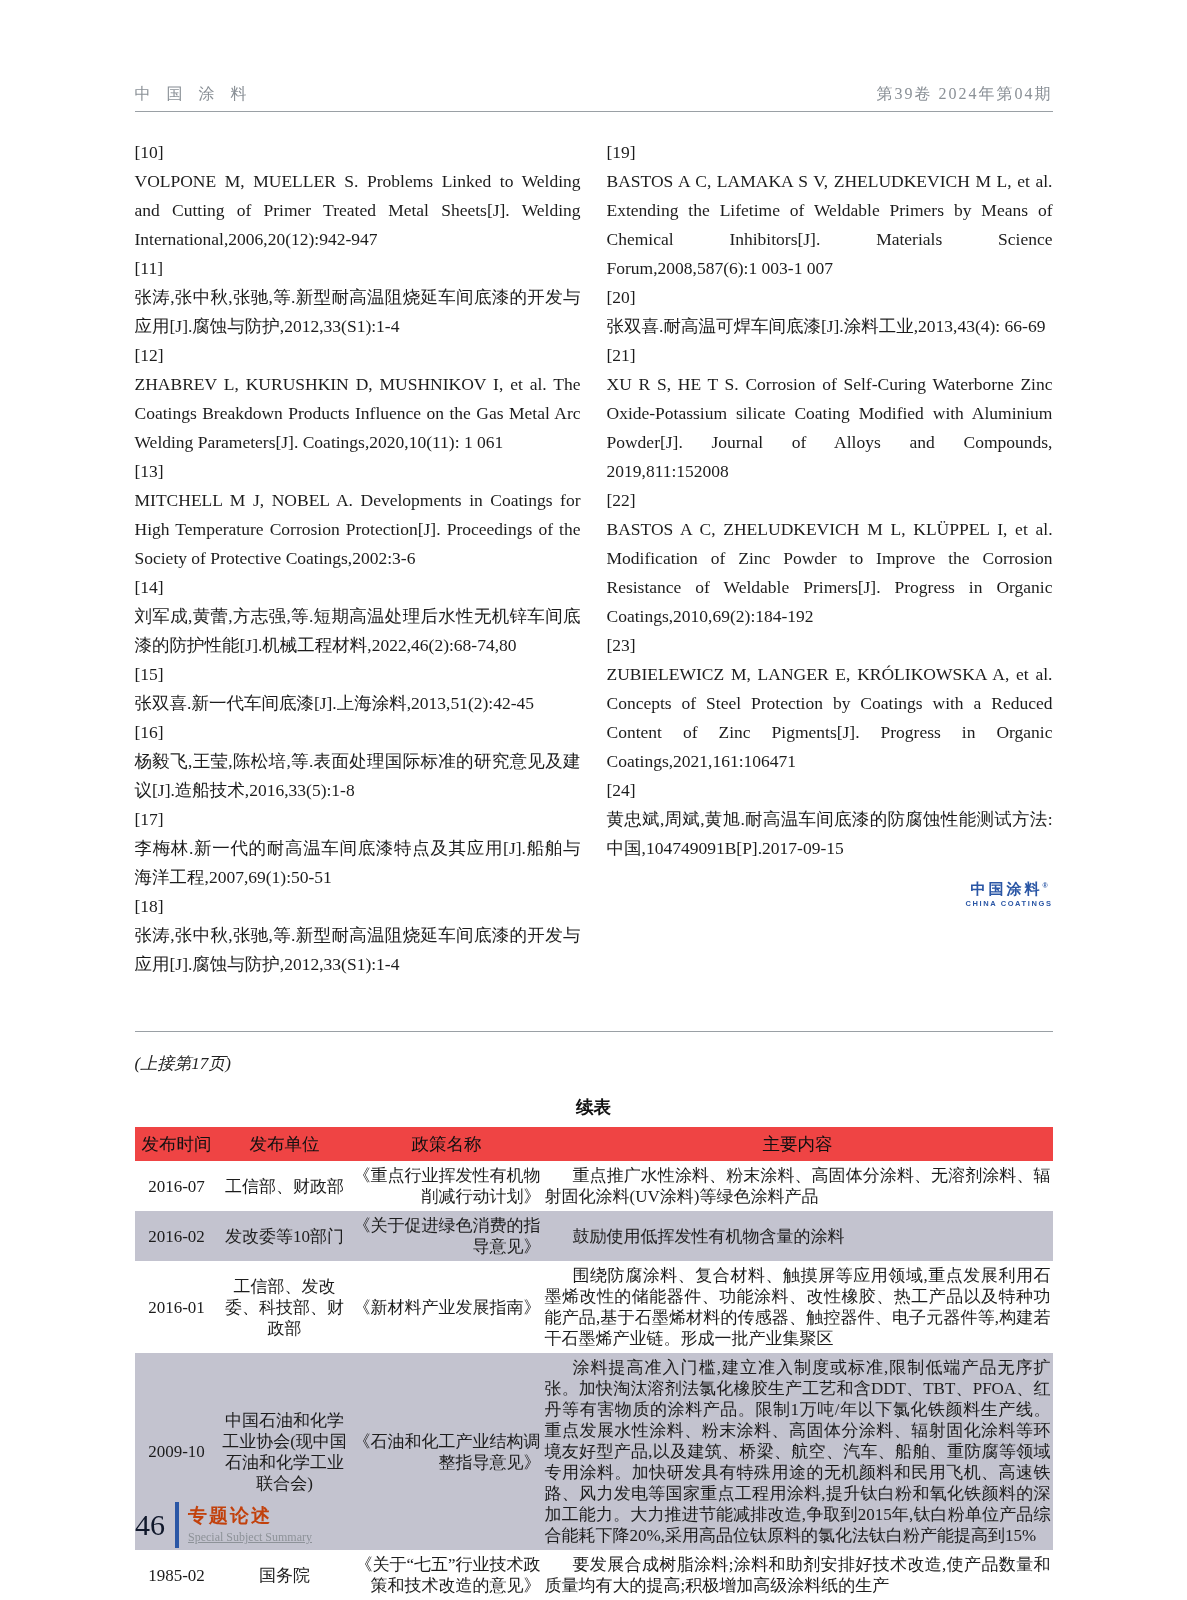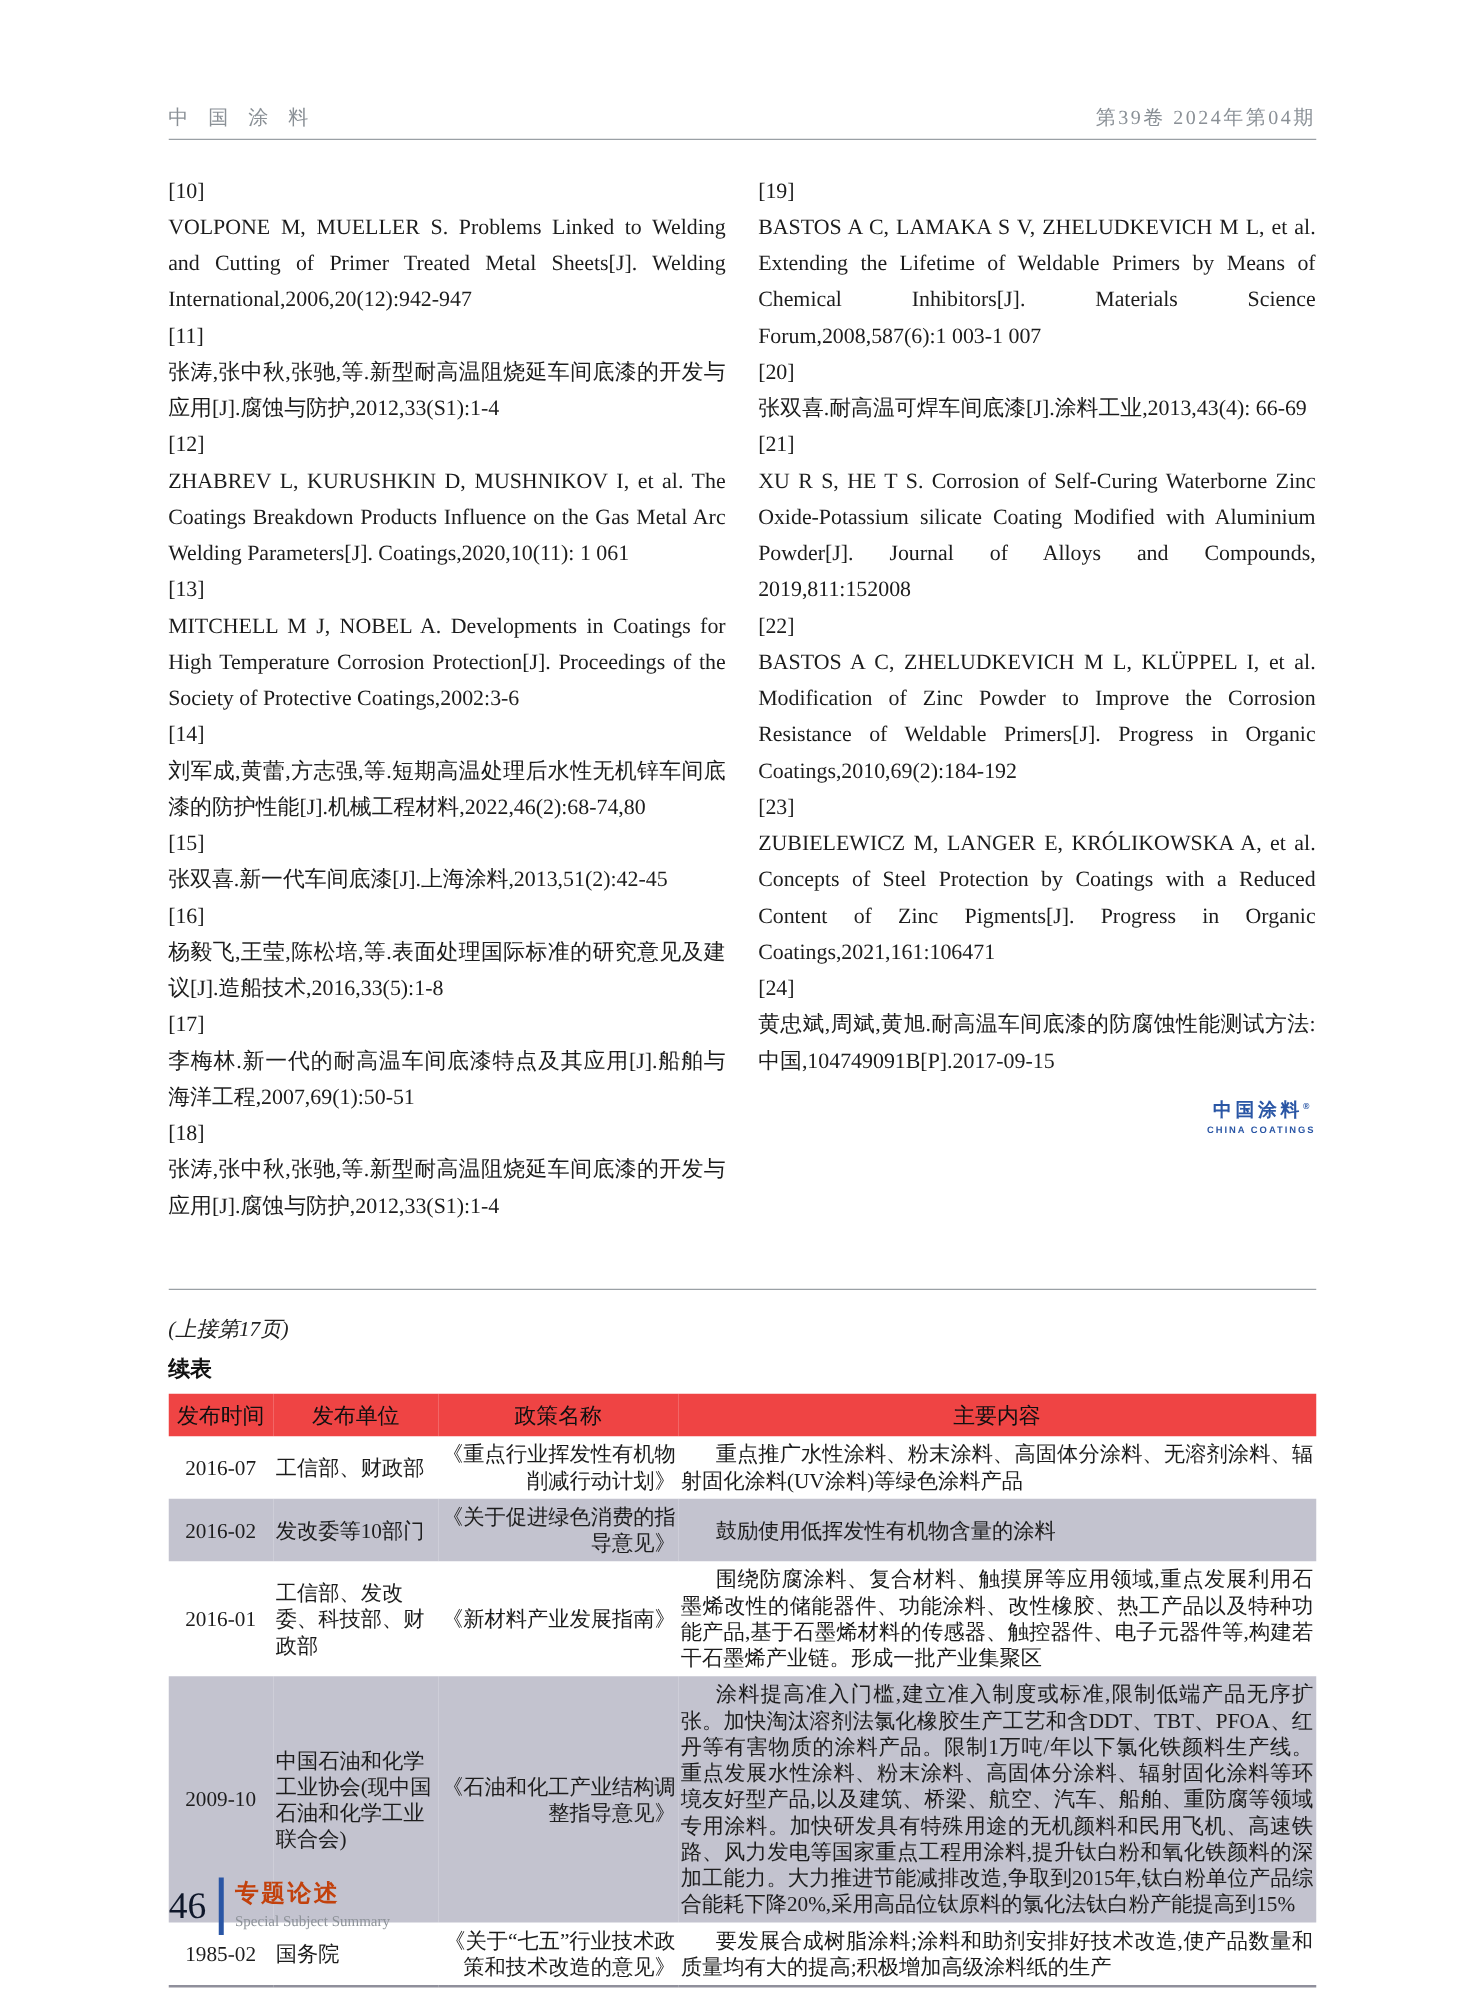--- a/index.html
+++ b/index.html
@@ -32,41 +32,41 @@
   
   .logo{display:inline-block;text-align:center;color:#2a56a5;line-height:1.1;}
   .logo .cn{font-size:15px;font-weight:bold;letter-spacing:3px;font-family:"Liberation Sans",sans-serif;position:relative;}
   .logo .reg{font-size:7px;vertical-align:super;letter-spacing:0;}
   .logo .en{font-size:7.5px;font-weight:bold;letter-spacing:1.6px;font-family:"Liberation Sans",sans-serif;margin-top:2px;}
   .logo-top-wrap{text-align:right;margin-top:18px;min-height:46px;}
   .logo-bottom-wrap{text-align:right;margin-top:12px;}
   
   .divider{border-top:1.5px solid #9aa0a5;margin-top:52px;}
   .contnote{margin-top:20px;font-size:17px;font-style:italic;color:#222;}
-  .xu-label{ text-align:left;font-size:17.5px;font-weight:bold;margin-top:8px;color:#111;}
+  .xu-label{ text-align:center;font-size:17.5px;font-weight:bold;margin-top:20px;color:#111;}
   
   table.policy{border-collapse:collapse;width:918px;margin-top:8px;border-bottom:2.5px solid #8f8f9b;}
   table.policy th{
     background:#ef4444;font-weight:normal;font-size:17.5px;color:#101010;
     height:34px;padding:0 2px;text-align:center;
   }
   table.policy td{
     font-size:17px;line-height:21px;padding:4px 2px;vertical-align:middle;
   }
   td.c-date{text-align:center;white-space:nowrap;}
-  td.c-agency{text-align:left;padding:4px 10px;}
+  td.c-agency{text-align:center;padding:4px 10px;}
   td.c-policy{text-align:right;padding:4px 8px;}
   td.c-content{text-align:justify;padding:4px 4px 4px 6px;text-indent:28px;}
   tr.shaded td{background:#c3c3cf;}
   
   .footer{position:absolute;left:135px;bottom:52px;display:flex;align-items:center;}
   .footer .pno{font-size:30px;color:#0f172a;margin-right:10px;font-family:"Liberation Serif",serif;}
   .footer .bar{width:4px;height:46px;background:#2a56a5;margin-right:9px;}
   .footer .sec-cn{font-size:19px;font-weight:bold;color:#c2410c;letter-spacing:2px;font-family:"Liberation Sans",sans-serif;line-height:1.2;}
-  .footer .sec-en{font-size:12px;color:#8d9298;font-family:"Liberation Serif",serif;margin-top:2px;}
+  .footer .sec-en{font-size:12px;color:#8d9298;font-family:"Liberation Serif",serif;margin-top:2px;text-decoration:underline;}
 </style>
 </head>
 <body>
 
 <div class="page">
   <div class="content">
 
     <div class="runhead">
       <span class="jname">中 国 涂 料</span>
       <span class="issue">第39卷   2024年第04期</span>

